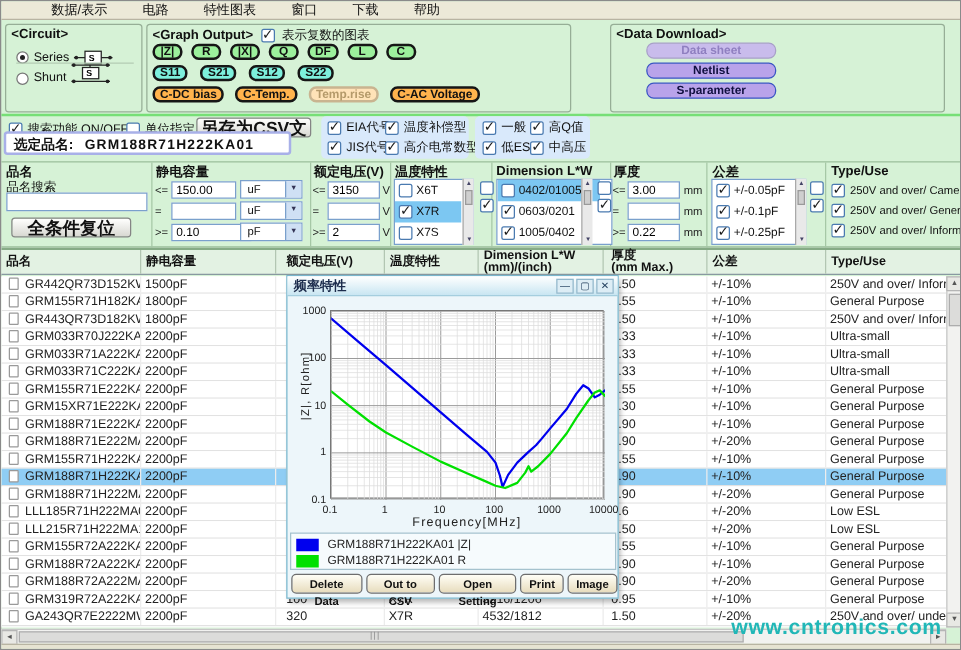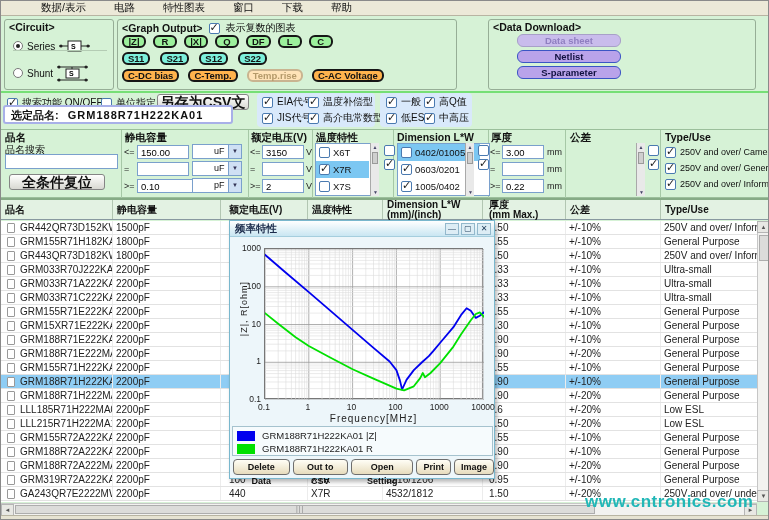--- a/index.html
+++ b/index.html
@@ -25,21 +25,21 @@
 .greenband{position:absolute;left:0;top:90px;width:769px;height:2px;background:#76df76}
 .chkitem{position:absolute;display:flex;align-items:center;gap:4px;font-size:10px;white-space:nowrap}
 .bluebox{position:absolute;background:#d9e9fb;border-radius:4px}
 .graybtn{background:linear-gradient(#fffffe,#d8d8d2);border:1px solid #858585;border-radius:3px;font-weight:bold;font-size:14px;text-align:center;cursor:pointer}
 .selbox{position:absolute;left:2px;top:104px;width:230px;height:19px;background:#fff;border:2px solid #a8b0e8;border-radius:3px;font-weight:bold;font-size:11px;padding:1px 6px;white-space:nowrap}
 .filters{position:absolute;left:0;top:128px;width:769px;height:69px;border-top:1px solid #9bbf9b;border-bottom:1px solid #9bbf9b}
 .vsep{position:absolute;top:0;height:69px;width:1px;background:#a6c8a6}
 .fhead{position:absolute;top:1px;font-weight:bold;font-size:10.5px;white-space:nowrap}
 .sym{position:absolute;font-size:9px;color:#222}
 .fin{position:absolute;height:14px;border:1px solid #7aa0cc;font-size:9.5px;padding:0 3px;background:#fff}
-.unit{position:absolute;height:15px;width:50px;background:#fff;border:1px solid #7aa0cc;font-size:9px;padding-left:21px;line-height:13px}
+.unit{position:absolute;height:15px;width:50px;background:#fff;border:1px solid #7aa0cc;font-size:9px;padding-left:5px;line-height:13px}
 .dbtn{position:absolute;right:0;top:0;bottom:0;width:13px;background:#cfe0f4;border-left:1px solid #7aa0cc;font-size:6px;text-align:center;line-height:13px;color:#335;cursor:pointer}
 .listbox{position:absolute;background:#fff;border:1px solid #7aa0cc;overflow:hidden;padding-right:9px}
 .lrow{display:flex;align-items:center;gap:3px;height:17px;padding-left:3px;font-size:9.5px;white-space:nowrap}
 .lrow.hl{background:#7cc7f2}
 .lscroll{position:absolute;right:0;top:0;bottom:0;width:9px;background:#e9e9e9;border-left:1px solid #a9a9a9;font-size:5px;color:#446;text-align:center;line-height:8px;cursor:pointer}
 .lscroll .thumb{display:block;height:12px;background:#cfcfcf;border:1px solid #9a9a9a;margin:1px}
 .pairbox{position:absolute;display:flex;flex-direction:column;gap:3px}
 .turow{display:flex;align-items:center;gap:4px;height:16px;font-size:9px;white-space:nowrap;overflow:hidden}
 .thead{position:absolute;left:0;top:197px;width:769px;height:22px;background:#e3f2e3;border-top:2px solid #86ab86;border-bottom:1px solid #8899a0;display:flex}
 .hc{font-weight:bold;font-size:10px;padding-left:4px;border-right:1px solid #b2c6b2;white-space:pre-line;line-height:10px;display:flex;flex-direction:column;justify-content:center}
@@ -94,21 +94,21 @@
       <svg class="cicon" width="32" height="16">
           <line x1="0" y1="8" x2="9" y2="8" stroke="#222"></line>
           <rect x="9" y="3" width="13" height="10" fill="#fff" stroke="#222"></rect>
           <text x="12" y="11" font-size="7" font-weight="bold">S</text>
           <line x1="22" y1="8" x2="31" y2="8" stroke="#222"></line>
           <circle cx="2" cy="8" r="1.5" fill="#222"></circle>
           <circle cx="29" cy="8" r="1.5" fill="#222"></circle>
         </svg>
     </div>
     <div style="position:absolute;left:8px;top:30px;width:94px;border-bottom:1px solid #b4ccb4"></div>
-    <div style="position:absolute;left:8px;top:43px;display:flex;align-items:center;gap:4px">
+    <div style="position:absolute;left:8px;top:28px;display:flex;align-items:flex-end;gap:4px">
       <span class="radio"></span>
       <span style="font-size:10px">Shunt</span>
       <svg class="cicon" width="32" height="20">
           <line x1="0" y1="4" x2="31" y2="4" stroke="#222"></line>
           <line x1="0" y1="17" x2="31" y2="17" stroke="#222"></line>
           <line x1="15" y1="4" x2="15" y2="6" stroke="#222"></line>
           <rect x="9" y="6" width="13" height="9" fill="#fff" stroke="#222"></rect>
           <text x="12" y="13" font-size="7" font-weight="bold">S</text>
           <circle cx="2" cy="4" r="1.5" fill="#222"></circle>
           <circle cx="2" cy="17" r="1.5" fill="#222"></circle>
@@ -293,20 +293,34 @@
     <input class="fin" style="left: 501px; top: 15px; width: 42px;" value="3.00">
     <span class="sym" style="left:546px;top:17px">mm</span>
     <span class="sym" style="left:489px;top:34px">=</span>
     <input class="fin" style="left: 501px; top: 32px; width: 42px;" value="">
     <span class="sym" style="left:546px;top:34px">mm</span>
     <span class="sym" style="left:489px;top:51px">&gt;=</span>
     <input class="fin" style="left: 501px; top: 49px; width: 42px;" value="0.22">
     <span class="sym" style="left:546px;top:51px">mm</span>
 
     <div class="fhead" style="left:569px">公差</div>
+    <div class="listbox" style="left:568px;top:13px;width:76px;height:53px">
+        <div class="lrow">
+          <span class="cb on"></span>
+          <span class="ltxt">+/-0.05pF</span>
+        </div>
+        <div class="lrow">
+          <span class="cb on"></span>
+          <span class="ltxt">+/-0.1pF</span>
+        </div>
+        <div class="lrow">
+          <span class="cb on"></span>
+          <span class="ltxt">+/-0.25pF</span>
+        </div>
+      </div>
     <div class="lscroll" style="position:absolute;left:635px;top:13px;height:53px">▲<span class="thumb"></span><span style="position:absolute;bottom:0;left:2px">▼</span></div>
     <div class="pairbox" style="left:647px;top:15px">
         <span class="cb"></span>
         <span class="cb on"></span>
       </div>
 
     <div class="fhead" style="left:664px">Type/Use</div>
     <div style="position:absolute;left:664px;top:14px;width:104px">
         <div class="turow">
           <span class="cb on"></span>
@@ -522,21 +536,21 @@
         <div class="tc c2">100</div>
         <div class="tc c3">X7R</div>
         <div class="tc c4">3216/1206</div>
         <div class="tc c5">0.95</div>
         <div class="tc c6">+/-10%</div>
         <div class="tc c7">General Purpose</div>
       </div>
       <div class="trow">
         <div class="tc c0"><span class="doc"></span><span>GA243QR7E2222MW01</span></div>
         <div class="tc c1">2200pF</div>
-        <div class="tc c2">440</div>
+        <div class="tc c2">320</div>
         <div class="tc c3">X7R</div>
         <div class="tc c4">4532/1812</div>
         <div class="tc c5">1.50</div>
         <div class="tc c6">+/-20%</div>
         <div class="tc c7">250V and over/ under Ja</div>
       </div>
     </div>
 
   <div class="vscroll">
     <div class="sbtn" style="left:-1px;top:0">▲</div>

